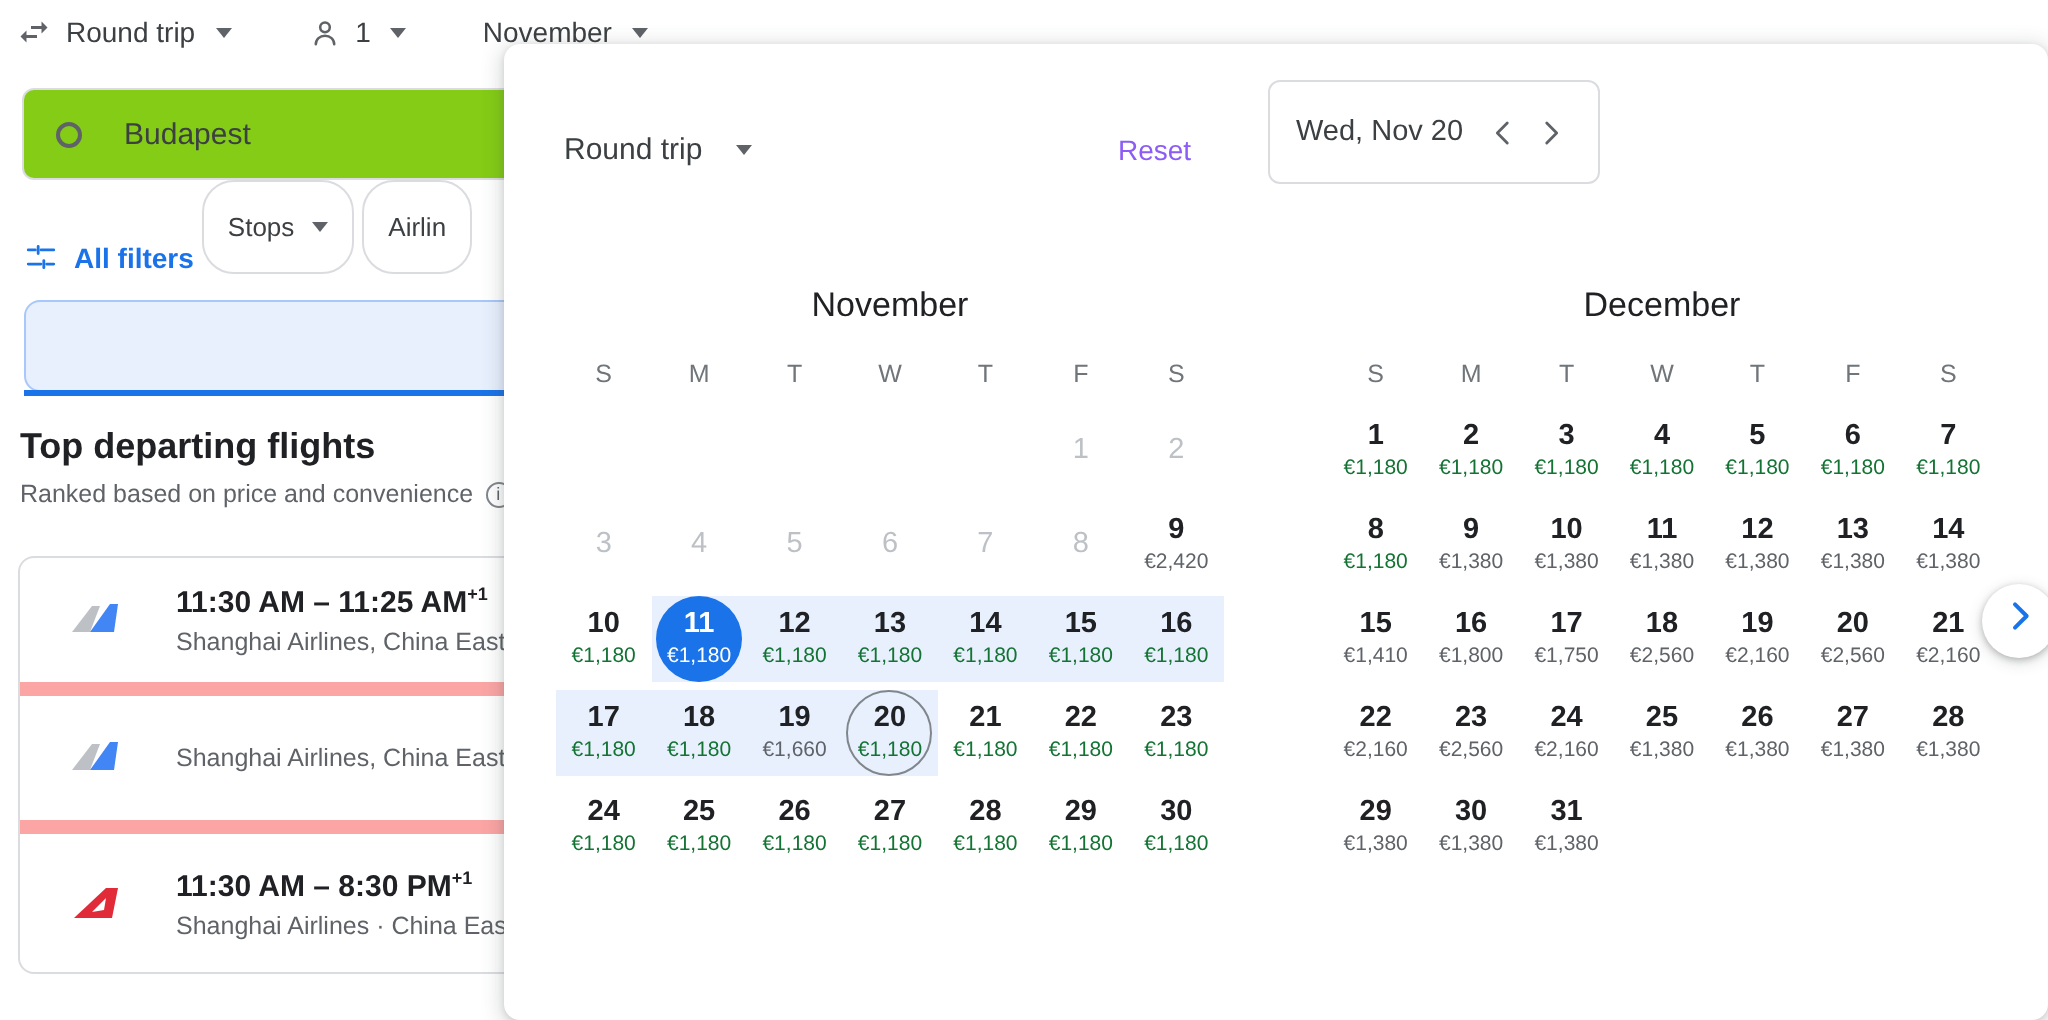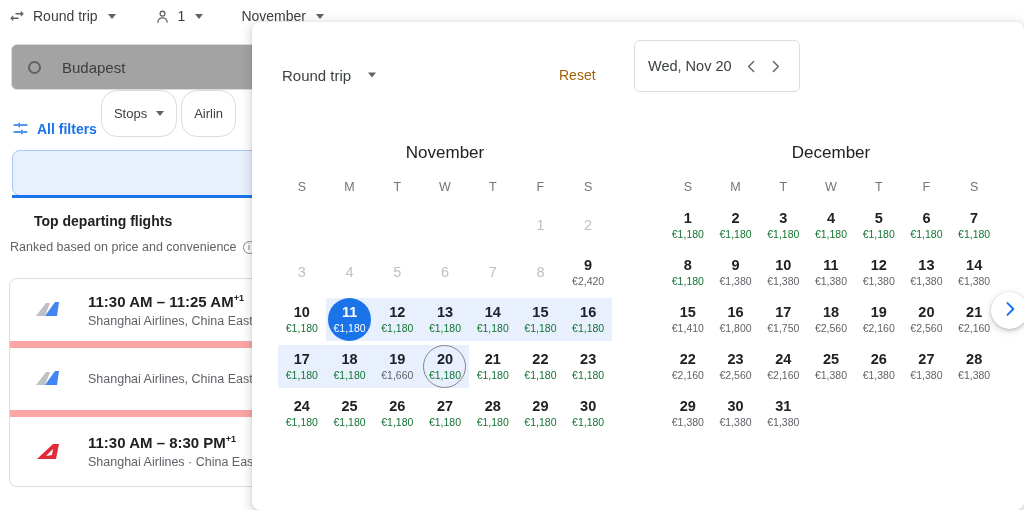--- a/index.html
+++ b/index.html
@@ -29,21 +29,21 @@
   .tb-item .lbl { white-space: nowrap; }
   .caret {
     width: 0; height: 0; border-left: 4.5px solid transparent;
     border-right: 4.5px solid transparent; border-top: 5px solid #5f6368;
     margin-left: 3px;
   }
   .ic { display: inline-flex; align-items: center; justify-content: center; }
 
   .origin-field {
     position: absolute; left: 11px; top: 44px; width: 420px; height: 46px;
-    border: 1px solid #dadce0; border-radius: 6px; background: #a3a3a3;
+    border: 1px solid #dadce0; border-radius: 6px; background: #84cc16;
     display: flex; align-items: center; padding-left: 16px; box-sizing: border-box;
   }
   .origin-circle {
     width: 13px; height: 13px; border: 2px solid #5f6368;
     border-radius: 50%; box-sizing: border-box; flex: none;
   }
   .origin-text { margin-left: 21px; font-size: 15px; color: #3c4043; }
 
   .filters-row {
     position: absolute; left: 12px; top: 103px; height: 34px;
@@ -67,21 +67,21 @@
     justify-content: flex-end; padding-right: 10px;
     color: #1a73e8; font-size: 13px;
   }
   .best-underline {
     position: absolute; left: 12px; top: 195px; width: 420px; height: 3px;
     background: #1a73e8;
   }
 
   .section-title {
     position: absolute; left: 10px; top: 213px;
-    font-size: 14px; font-weight: bold; color: #202124; margin-left: 24px;
+    font-size: 18px; font-weight: bold; color: #202124;
   }
   .section-sub {
     position: absolute; left: 10px; top: 240px;
     font-size: 12.5px; color: #5f6368; display: flex; align-items: center; gap: 6px;
   }
   .info-circle {
     width: 13px; height: 13px; border: 1px solid #80868b; border-radius: 50%;
     font-size: 9px; line-height: 11px; text-align: center; color: #5f6368;
     box-sizing: border-box;
   }
@@ -114,21 +114,21 @@
     position: absolute; left: 0; top: 0; width: 100%; height: 88px;
   }
   .trip-select {
     position: absolute; left: 30px; top: 53px;
     display: flex; align-items: center; gap: 14px;
     font-size: 15px; color: #3c4043; cursor: pointer;
     transform: translateY(-50%);
   }
   .reset-link {
     position: absolute; left: 307px; top: 53px; transform: translateY(-50%);
-    font-size: 14px; color: #a16207; cursor: pointer;
+    font-size: 14px; color: #8b5cf6; cursor: pointer;
   }
 
   .date-boxes {
     position: absolute; left: 382px; top: 18px;
     display: flex; align-items: stretch;
     border: 1px solid #dadce0; border-radius: 6px; background: #fff;
     height: 52px; box-sizing: border-box;
   }
   .date-box {
     display: flex; align-items: center; gap: 0px;

